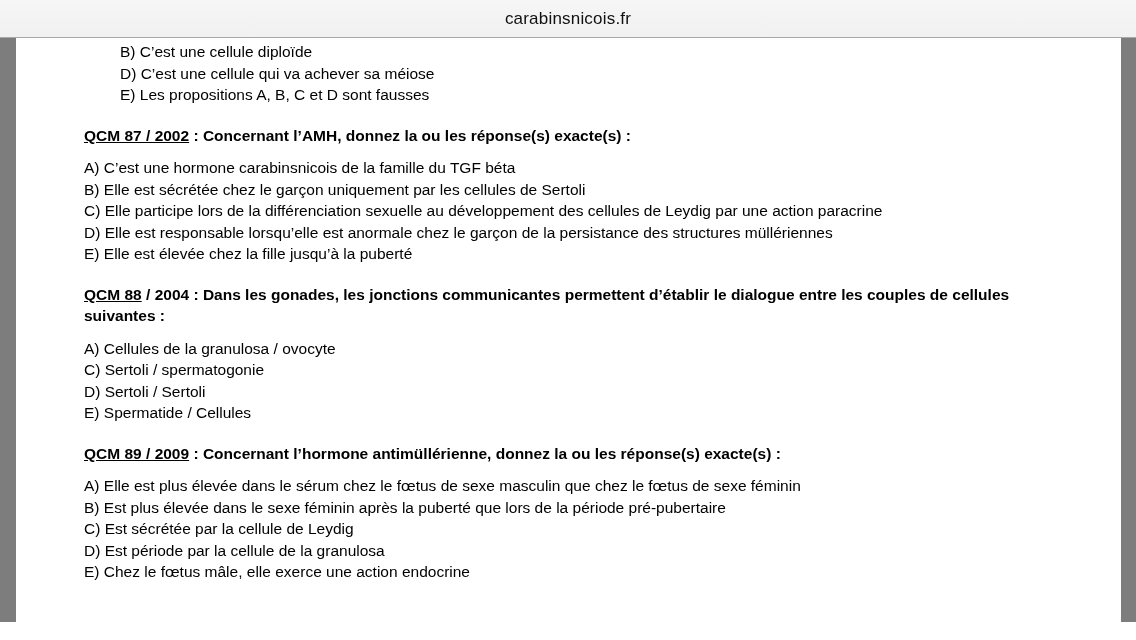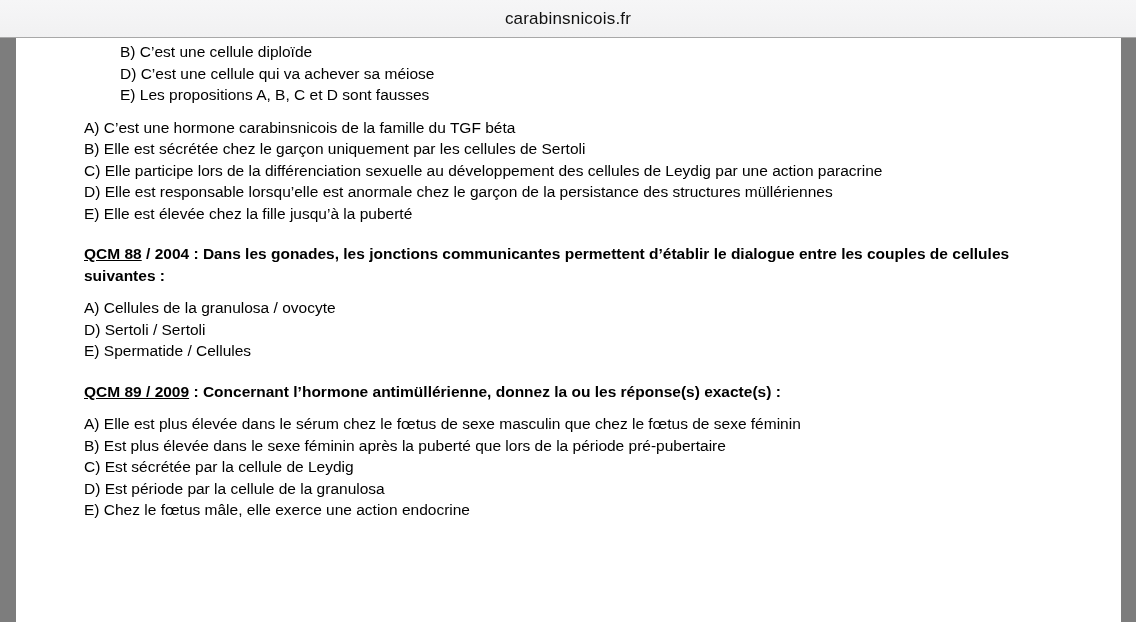--- a/index.html
+++ b/index.html
@@ -69,31 +69,33 @@
 
   <div class="page">
     <div class="content">
 
       <div class="options-block intro">
         <div class="answer-option">B) C’est une cellule diploïde</div>
         <div class="answer-option">D) C’est une cellule qui va achever sa méiose</div>
         <div class="answer-option">E) Les propositions A, B, C et D sont fausses</div>
       </div>
 
+      <div class="question-heading"><span class="qid">QCM 87 / 2002</span><span> : Concernant l’AMH, donnez la ou les réponse(s) exacte(s) :</span></div>
       <div class="options-block">
         <div class="answer-option">A) C’est une hormone carabinsnicois de la famille du TGF béta</div>
         <div class="answer-option">B) Elle est sécrétée chez le garçon uniquement par les cellules de Sertoli</div>
         <div class="answer-option">C) Elle participe lors de la différenciation sexuelle au développement des cellules de Leydig par une action paracrine</div>
         <div class="answer-option">D) Elle est responsable lorsqu’elle est anormale chez le garçon de la persistance des structures müllériennes</div>
         <div class="answer-option">E) Elle est élevée chez la fille jusqu’à la puberté</div>
       </div>
 
       <div class="question-heading"><span class="qid">QCM 88</span><span> / 2004 : Dans les gonades, les jonctions communicantes permettent d’établir le dialogue entre les couples de cellules suivantes :</span></div>
       <div class="options-block">
         <div class="answer-option">A) Cellules de la granulosa / ovocyte</div>
+        <div class="answer-option">C) Sertoli / spermatogonie</div>
         <div class="answer-option">D) Sertoli / Sertoli</div>
         <div class="answer-option">E) Spermatide / Cellules</div>
       </div>
 
       <div class="question-heading"><span class="qid">QCM 89 / 2009</span><span> : Concernant l’hormone antimüllérienne, donnez la ou les réponse(s) exacte(s) :</span></div>
       <div class="options-block">
         <div class="answer-option">A) Elle est plus élevée dans le sérum chez le fœtus de sexe masculin que chez le fœtus de sexe féminin</div>
         <div class="answer-option">B) Est plus élevée dans le sexe féminin après la puberté que lors de la période pré-pubertaire</div>
         <div class="answer-option">C) Est sécrétée par la cellule de Leydig</div>
         <div class="answer-option">D) Est période par la cellule de la granulosa</div>

